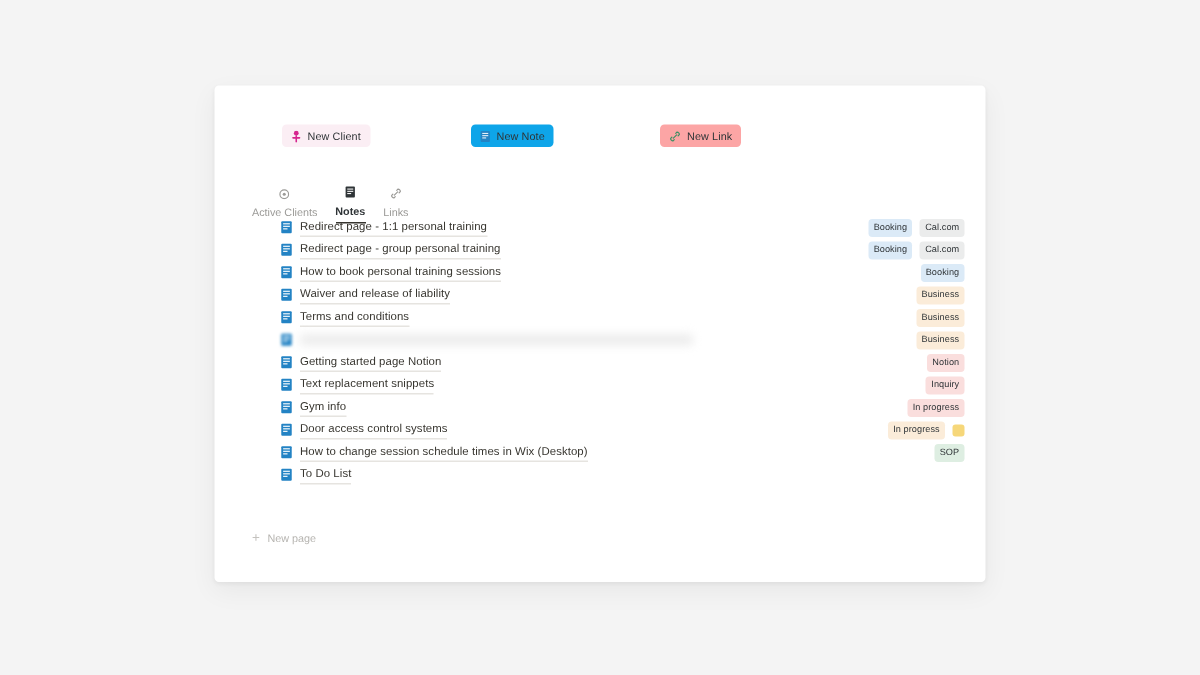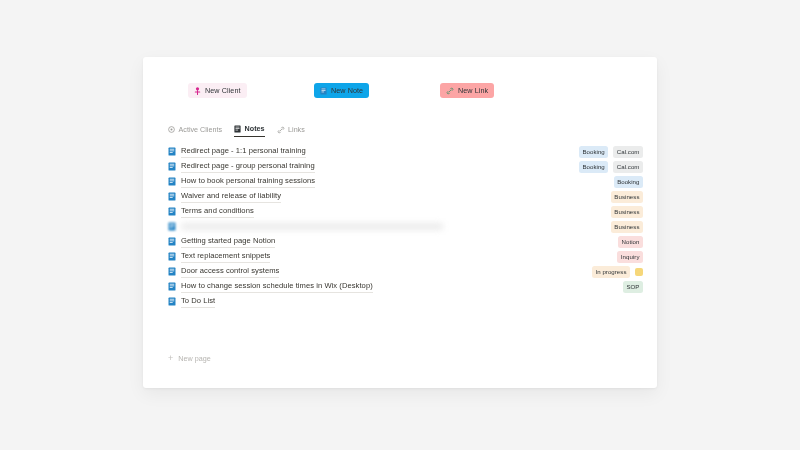--- a/index.html
+++ b/index.html
@@ -72,39 +72,41 @@
   }
   .tab {
     display: inline-flex;
     align-items: center;
     gap: 3.5px;
     font-size: 7.2px;
     color: #9b9a97;
     padding-bottom: 3px;
     cursor: pointer;
     white-space: nowrap;
+    flex-direction: column;
   }
   .tab.active {
     color: #2f3437;
     font-weight: bold;
     border-bottom: 1.4px solid #37352f;
   }
   
   .list {
     position: absolute;
     left: 25px;
     top: 87px;
     right: 14px;
   }
   .row {
     position: relative;
     height: 15px;
     display: flex;
     align-items: center;
     cursor: pointer;
+    margin-left: 19px;
   }
   .row .doc-ico { flex: none; margin-right: 5px; }
   .row .title {
     font-size: 7.6px;
     color: #37352f;
     letter-spacing: 0.05px;
     white-space: nowrap;
     border-bottom: 0.5px solid #e6e4e0;
     line-height: 11px;
     padding-bottom: 0.5px;
@@ -336,20 +338,32 @@
             <span class="tag" style="background: rgb(250, 222, 221); color: rgb(47, 52, 55);">Inquiry</span>
           </div>
         </div>
         <div class="row">
           <span class="ico doc-ico"><svg width="8" height="9" viewBox="0 0 7 8">
               <rect x="0.4" y="0.4" width="6.2" height="7.2" rx="0.6" fill="#2383c4"></rect>
               <rect x="1.5" y="1.6" width="4" height="0.7" fill="#ffffff" opacity="0.95"></rect>
               <rect x="1.5" y="3.1" width="4" height="0.7" fill="#ffffff" opacity="0.95"></rect>
               <rect x="1.5" y="4.6" width="2.6" height="0.7" fill="#ffffff" opacity="0.95"></rect>
             </svg></span>
+          <span class="title">Gym info</span>
+          <div class="tags">
+            <span class="tag" style="background: rgb(250, 222, 221); color: rgb(47, 52, 55);">In progress</span>
+          </div>
+        </div>
+        <div class="row">
+          <span class="ico doc-ico"><svg width="8" height="9" viewBox="0 0 7 8">
+              <rect x="0.4" y="0.4" width="6.2" height="7.2" rx="0.6" fill="#2383c4"></rect>
+              <rect x="1.5" y="1.6" width="4" height="0.7" fill="#ffffff" opacity="0.95"></rect>
+              <rect x="1.5" y="3.1" width="4" height="0.7" fill="#ffffff" opacity="0.95"></rect>
+              <rect x="1.5" y="4.6" width="2.6" height="0.7" fill="#ffffff" opacity="0.95"></rect>
+            </svg></span>
           <span class="title">Door access control systems</span>
           <div class="tags">
             <span class="tag" style="background: rgb(251, 236, 217); color: rgb(47, 52, 55);">In progress</span>
             <span class="tag mini" style="background: rgb(246, 215, 122); color: rgb(47, 52, 55);"></span>
           </div>
         </div>
         <div class="row">
           <span class="ico doc-ico"><svg width="8" height="9" viewBox="0 0 7 8">
               <rect x="0.4" y="0.4" width="6.2" height="7.2" rx="0.6" fill="#2383c4"></rect>
               <rect x="1.5" y="1.6" width="4" height="0.7" fill="#ffffff" opacity="0.95"></rect>

